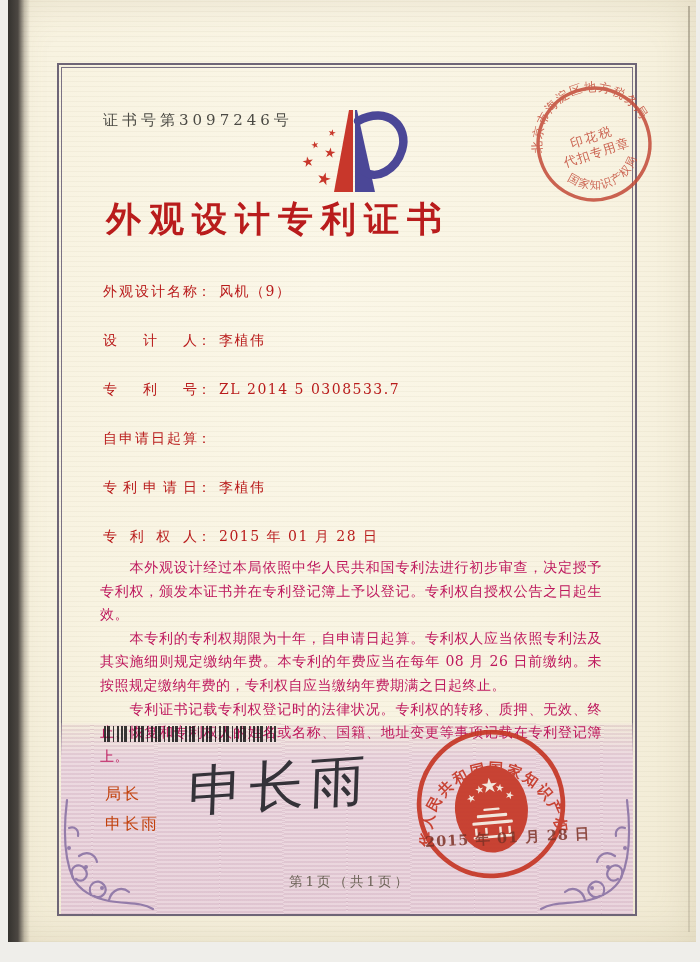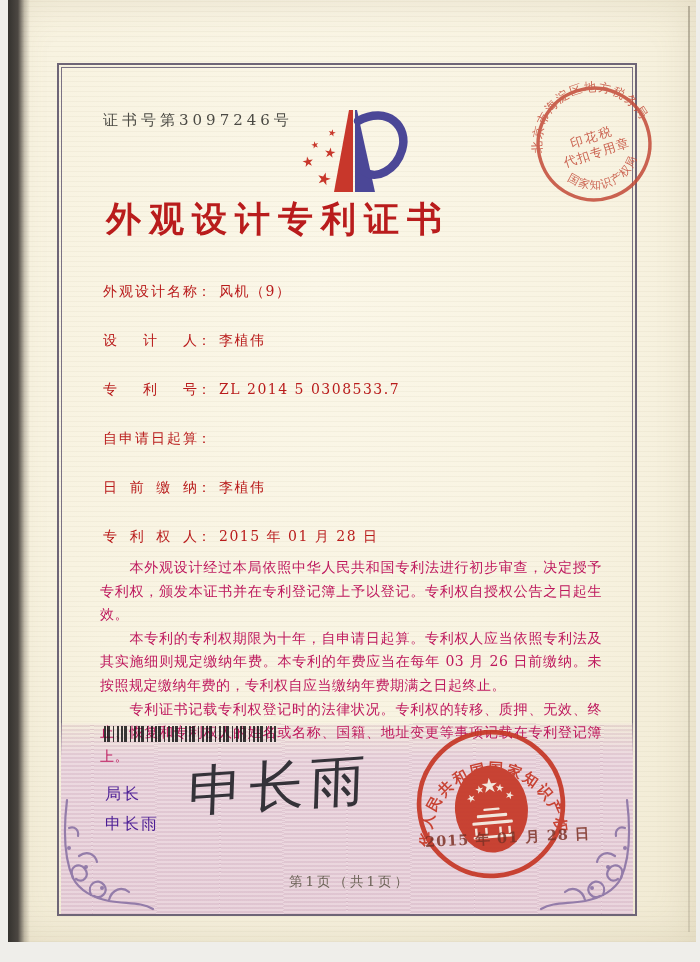--- a/index.html
+++ b/index.html
@@ -71,21 +71,21 @@
     background:repeating-linear-gradient(90deg,
       #1d1d1d 0 2px,  rgba(0,0,0,0) 2px 3px,
       #1d1d1d 3px 6px, rgba(0,0,0,0) 6px 9px,
       #1d1d1d 9px 10px, rgba(0,0,0,0) 10px 13px,
       #1d1d1d 13px 15px, rgba(0,0,0,0) 15px 17px);
   }
   
   .signer {
     position:absolute; left:105px; top:779px;
     font-family:"DejaVu Sans","Liberation Sans",sans-serif;
-    font-size:16px; color:#4c1d95; line-height:30px; letter-spacing:2px;
+    font-size:16px; color:#c2410c; line-height:30px; letter-spacing:2px;
   }
   .autograph {
     position:absolute; left:188px; top:748px; width:230px;
     font-size:55px; color:#26262c; letter-spacing:6px;
     transform:rotate(-4deg) skewX(-6deg); opacity:.92; white-space:nowrap;
   }
   
   .seal-main { position:absolute; left:412px; top:725px; width:158px; height:158px; transform:rotate(-5deg); opacity:.93; }
   .seal-date {
     position:absolute; left:425px; top:829px; width:150px;
@@ -154,34 +154,34 @@
     <div class="field-row">
       <span class="flabel">专利号</span>
         <span class="fcolon">：</span>
         <span class="fvalue">ZL 2014 5 0308533.7</span>
     </div>
     <div class="field-row">
       <span class="flabel">自申请日起算</span>
         <span class="fcolon">：</span>
     </div>
     <div class="field-row">
-      <span class="flabel">日前缴纳</span>
+      <span class="flabel">专利申请日</span>
         <span class="fcolon">：</span>
         <span class="fvalue">李植伟</span>
     </div>
     <div class="field-row">
       <span class="flabel">专利权人</span>
         <span class="fcolon">：</span>
         <span class="fvalue">2015 年 01 月 28 日</span>
     </div>
   </div>
 
   <div class="body-text">
     <p>本外观设计经过本局依照中华人民共和国专利法进行初步审查，决定授予专利权，颁发本证书并在专利登记簿上予以登记。专利权自授权公告之日起生效。</p>
-    <p>本专利的专利权期限为十年，自申请日起算。专利权人应当依照专利法及其实施细则规定缴纳年费。本专利的年费应当在每年 03 月 26 日前缴纳。未按照规定缴纳年费的，专利权自应当缴纳年费期满之日起终止。</p>
+    <p>本专利的专利权期限为十年，自申请日起算。专利权人应当依照专利法及其实施细则规定缴纳年费。本专利的年费应当在每年 08 月 26 日前缴纳。未按照规定缴纳年费的，专利权自应当缴纳年费期满之日起终止。</p>
     <p>专利证书记载专利权登记时的法律状况。专利权的转移、质押、无效、终止、恢复和专利权人的姓名或名称、国籍、地址变更等事项记载在专利登记簿上。</p>
   </div>
 
   <div class="barcode"></div>
 
   <div class="signer">
     <div>局长</div>
     <div>申长雨</div>
   </div>
   <div class="autograph">申长雨</div>

